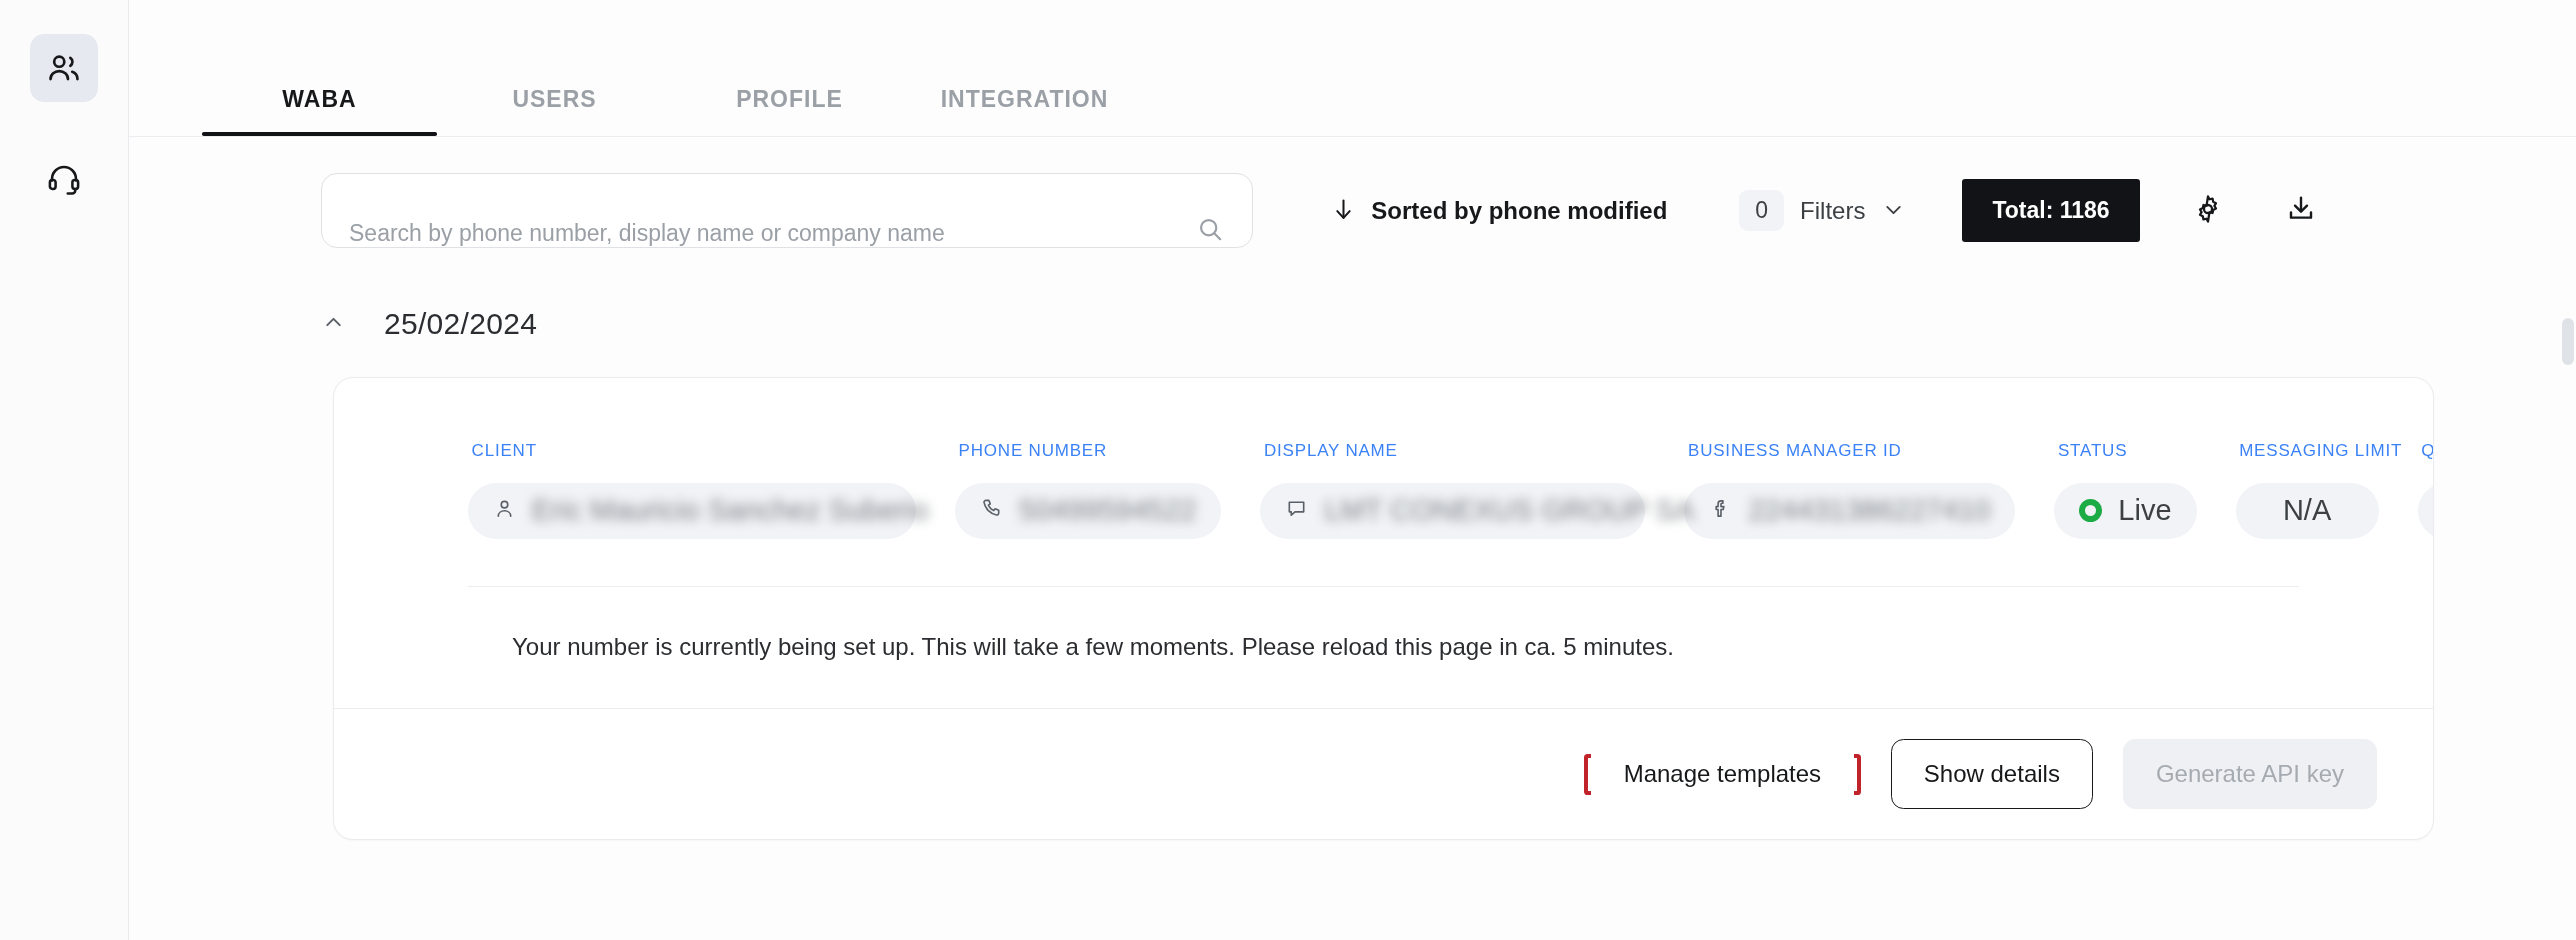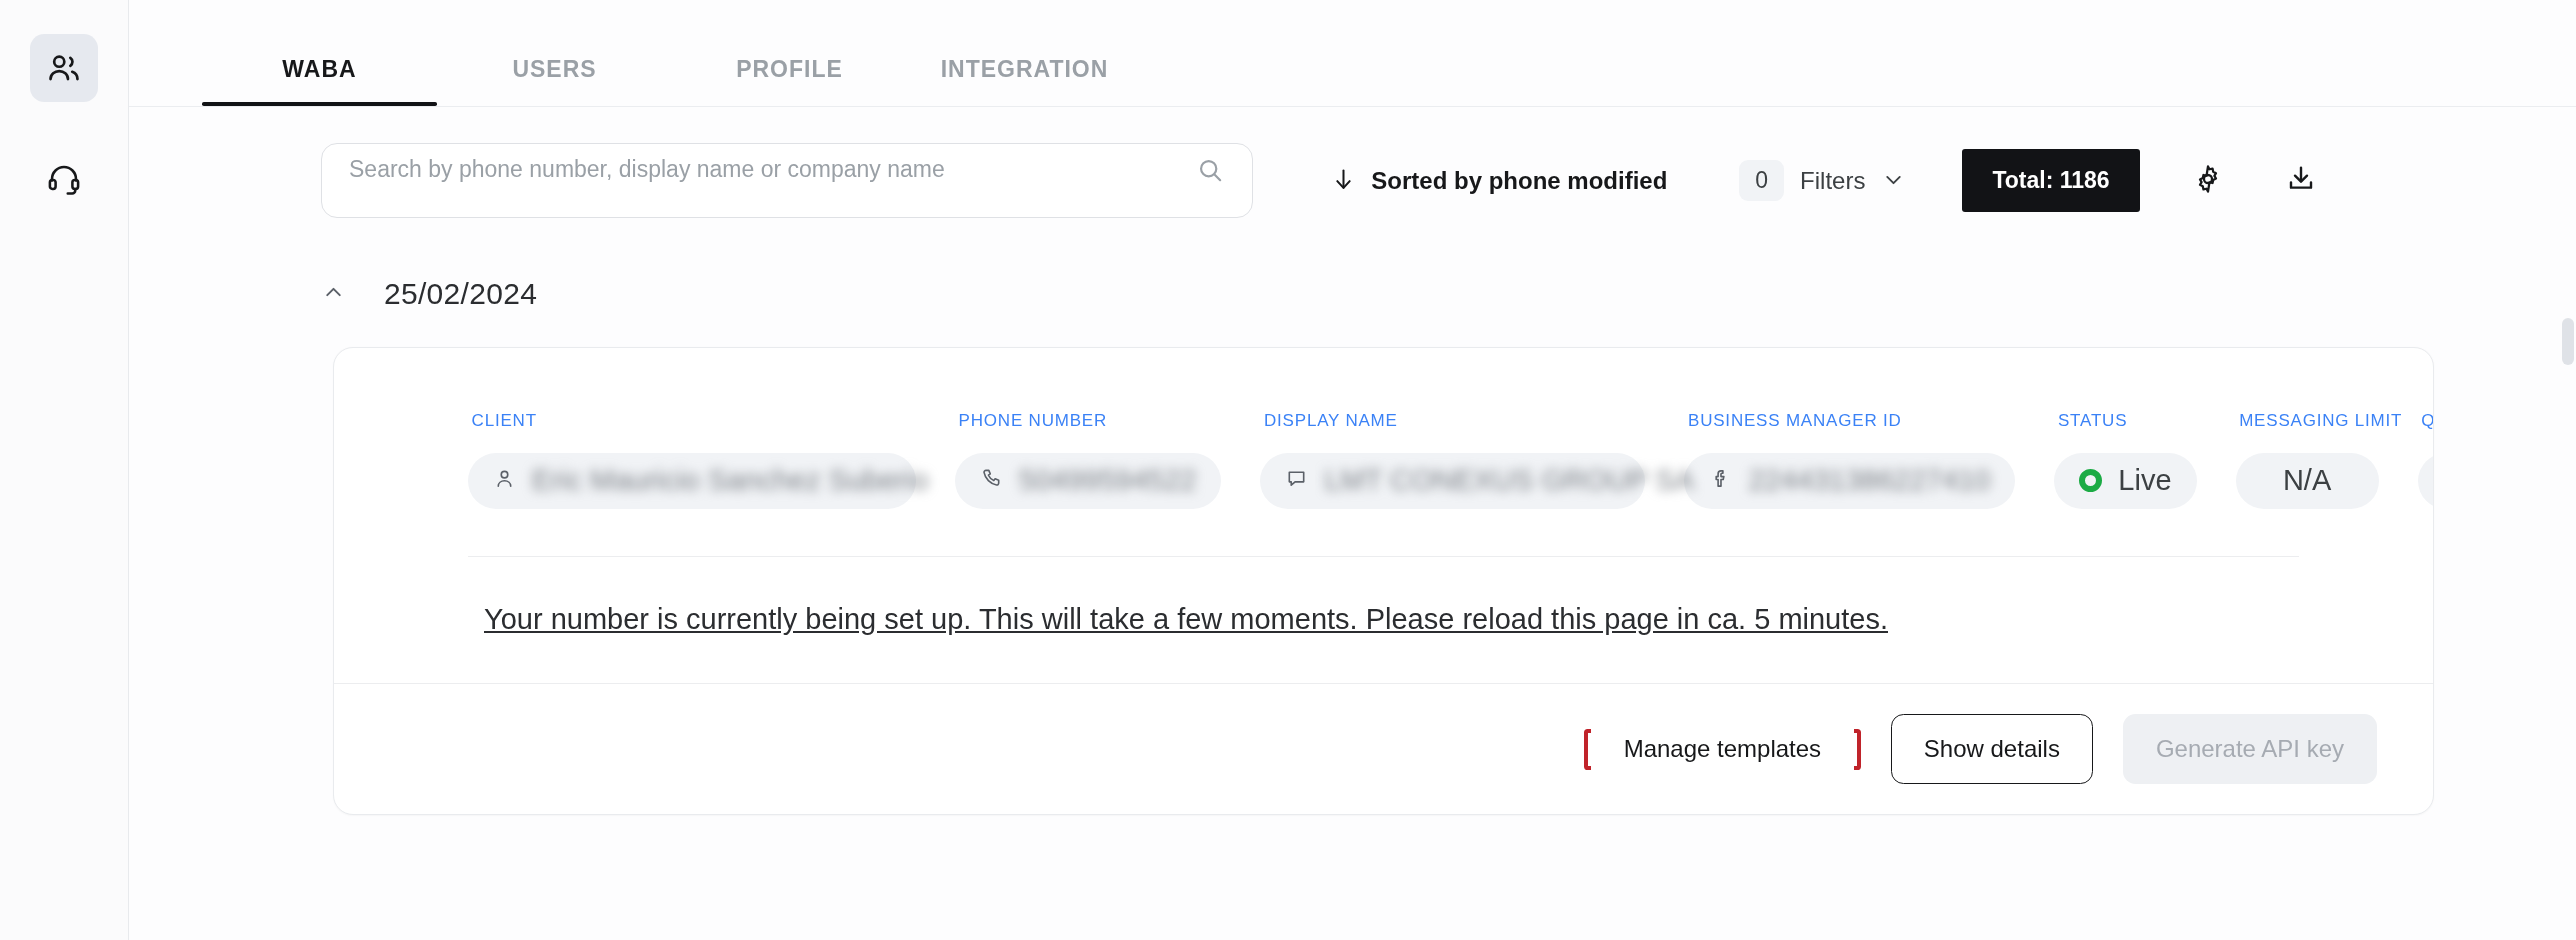--- a/index.html
+++ b/index.html
@@ -48,21 +48,21 @@
   .main {
     flex: 1;
     height: 100%;
     background: #fdfdfe;
     position: relative;
     overflow: hidden;
   }
 
   
   .tabbar {
-    height: 107px;
+    height: 137px;
     border-bottom: 0.9px solid #ebedf0;
     display: flex;
     align-items: flex-end;
     padding-left: 73px;
     background: #fdfdfe;
   }
   .tab {
     position: relative;
     padding: 0 0 23px 0;
     margin-right: 0;
@@ -92,21 +92,21 @@
     padding: 34px 0 0 192px;
     height: 113px;
   }
   .search {
     width: 932px;
     height: 75px;
     border: 1.3px solid #dfe1e5;
     border-radius: 16px;
     background: #ffffff;
     display: flex;
-    align-items: flex-start;
+    align-items: flex-end;
     padding: 12px 27px 0 27px;
     position: relative;
   }
   .search input {
     border: none;
     outline: none;
     flex: 1;
     font-size: 23px;
     color: #3c4043;
     font-family: "Liberation Sans", sans-serif;
@@ -252,24 +252,23 @@
   }
   .badge-grey {
     background: #e6e9ef;
     color: #5b6068;
     border-radius: 10.7px;
     font-size: 22.4px;
     padding: 16px 23px;
     white-space: nowrap;
   }
   .mid-msg {
-    margin-left: 16px;
-    font-size: 29px;
+    margin-left: 44px;
+    font-size: 24px;
     color: #2b2d30;
-    text-decoration: underline;
   }
 
   .card-foot {
     border-top: 0.9px solid #ecedef;
     display: flex;
     justify-content: flex-end;
     align-items: center;
     padding: 30px 56px 30px 0;
     gap: 30px;
   }

